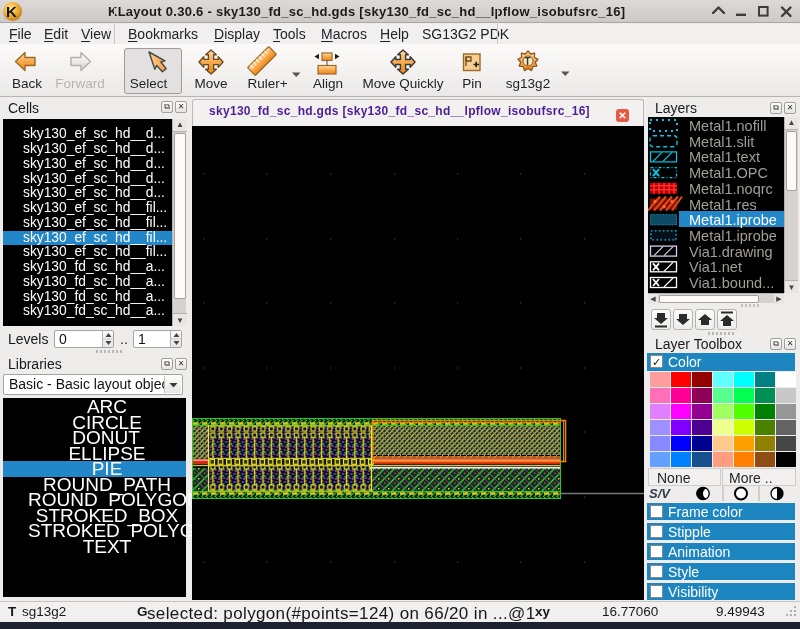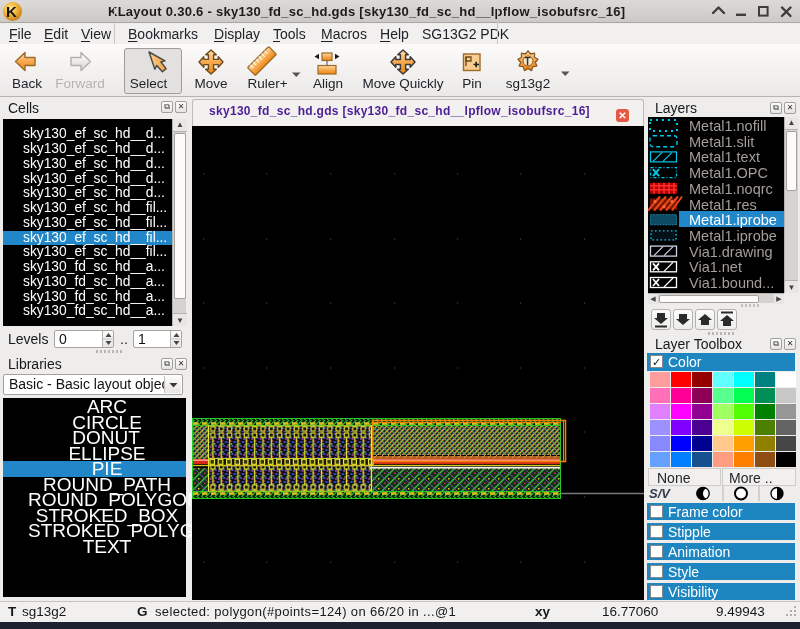--- a/index.html
+++ b/index.html
@@ -492,21 +492,21 @@
   </div>
 <div class="abs bluerow" style="top:583px">
     <div class="cb"></div>
     <div class="tx">Visibility</div>
   </div>
 
 <div class="abs" id="statusbar"></div>
 <div class="abs" style="left:8px;top:604px;font-size:13.5px;font-weight:bold;color:#15181c">T</div>
 <div class="abs" style="left:22px;top:604px;font-size:13.5px;color:#15181c">sg13g2</div>
 <div class="abs" style="left:137px;top:604px;font-size:13.5px;font-weight:bold;color:#15181c">G</div>
-<div class="abs" style="left:155px;top:604px;font-size:13px;color:#15181c;letter-spacing:0.36px">selected: polygon(#points=124) on 66/20 in ...@1</div>
+<div class="abs" style="left:147px;top:604px;font-size:17px;color:#15181c;letter-spacing:0.36px">selected: polygon(#points=124) on 66/20 in ...@1</div>
 <div class="abs" style="left:535px;top:604px;font-size:13.5px;font-weight:bold;color:#15181c">xy</div>
 <div class="abs" style="left:602px;top:604px;font-size:13.5px;color:#15181c">16.77060</div>
 <div class="abs" style="left:716px;top:604px;font-size:13.5px;color:#15181c">9.49943</div>
 <div class="abs" id="darkstrip"></div>
 
 <div class="abs" style="left:96px;top:350px;width:26px;height:3px;background:repeating-linear-gradient(90deg,#b8b5b3 0 2px,transparent 2px 4px)"></div>
 <div class="abs" style="left:708px;top:332px;width:26px;height:3px;background:repeating-linear-gradient(90deg,#b8b5b3 0 2px,transparent 2px 4px)"></div>
 <div class="abs" style="left:741px;top:304px;width:20px;height:3px;background:repeating-linear-gradient(90deg,#c2bfbd 0 2px,transparent 2px 4px)"></div>
 <svg class="abs" style="left:786px;top:606px" width="12" height="14" viewBox="0 0 12 14">
 <g fill="#b0adab">

